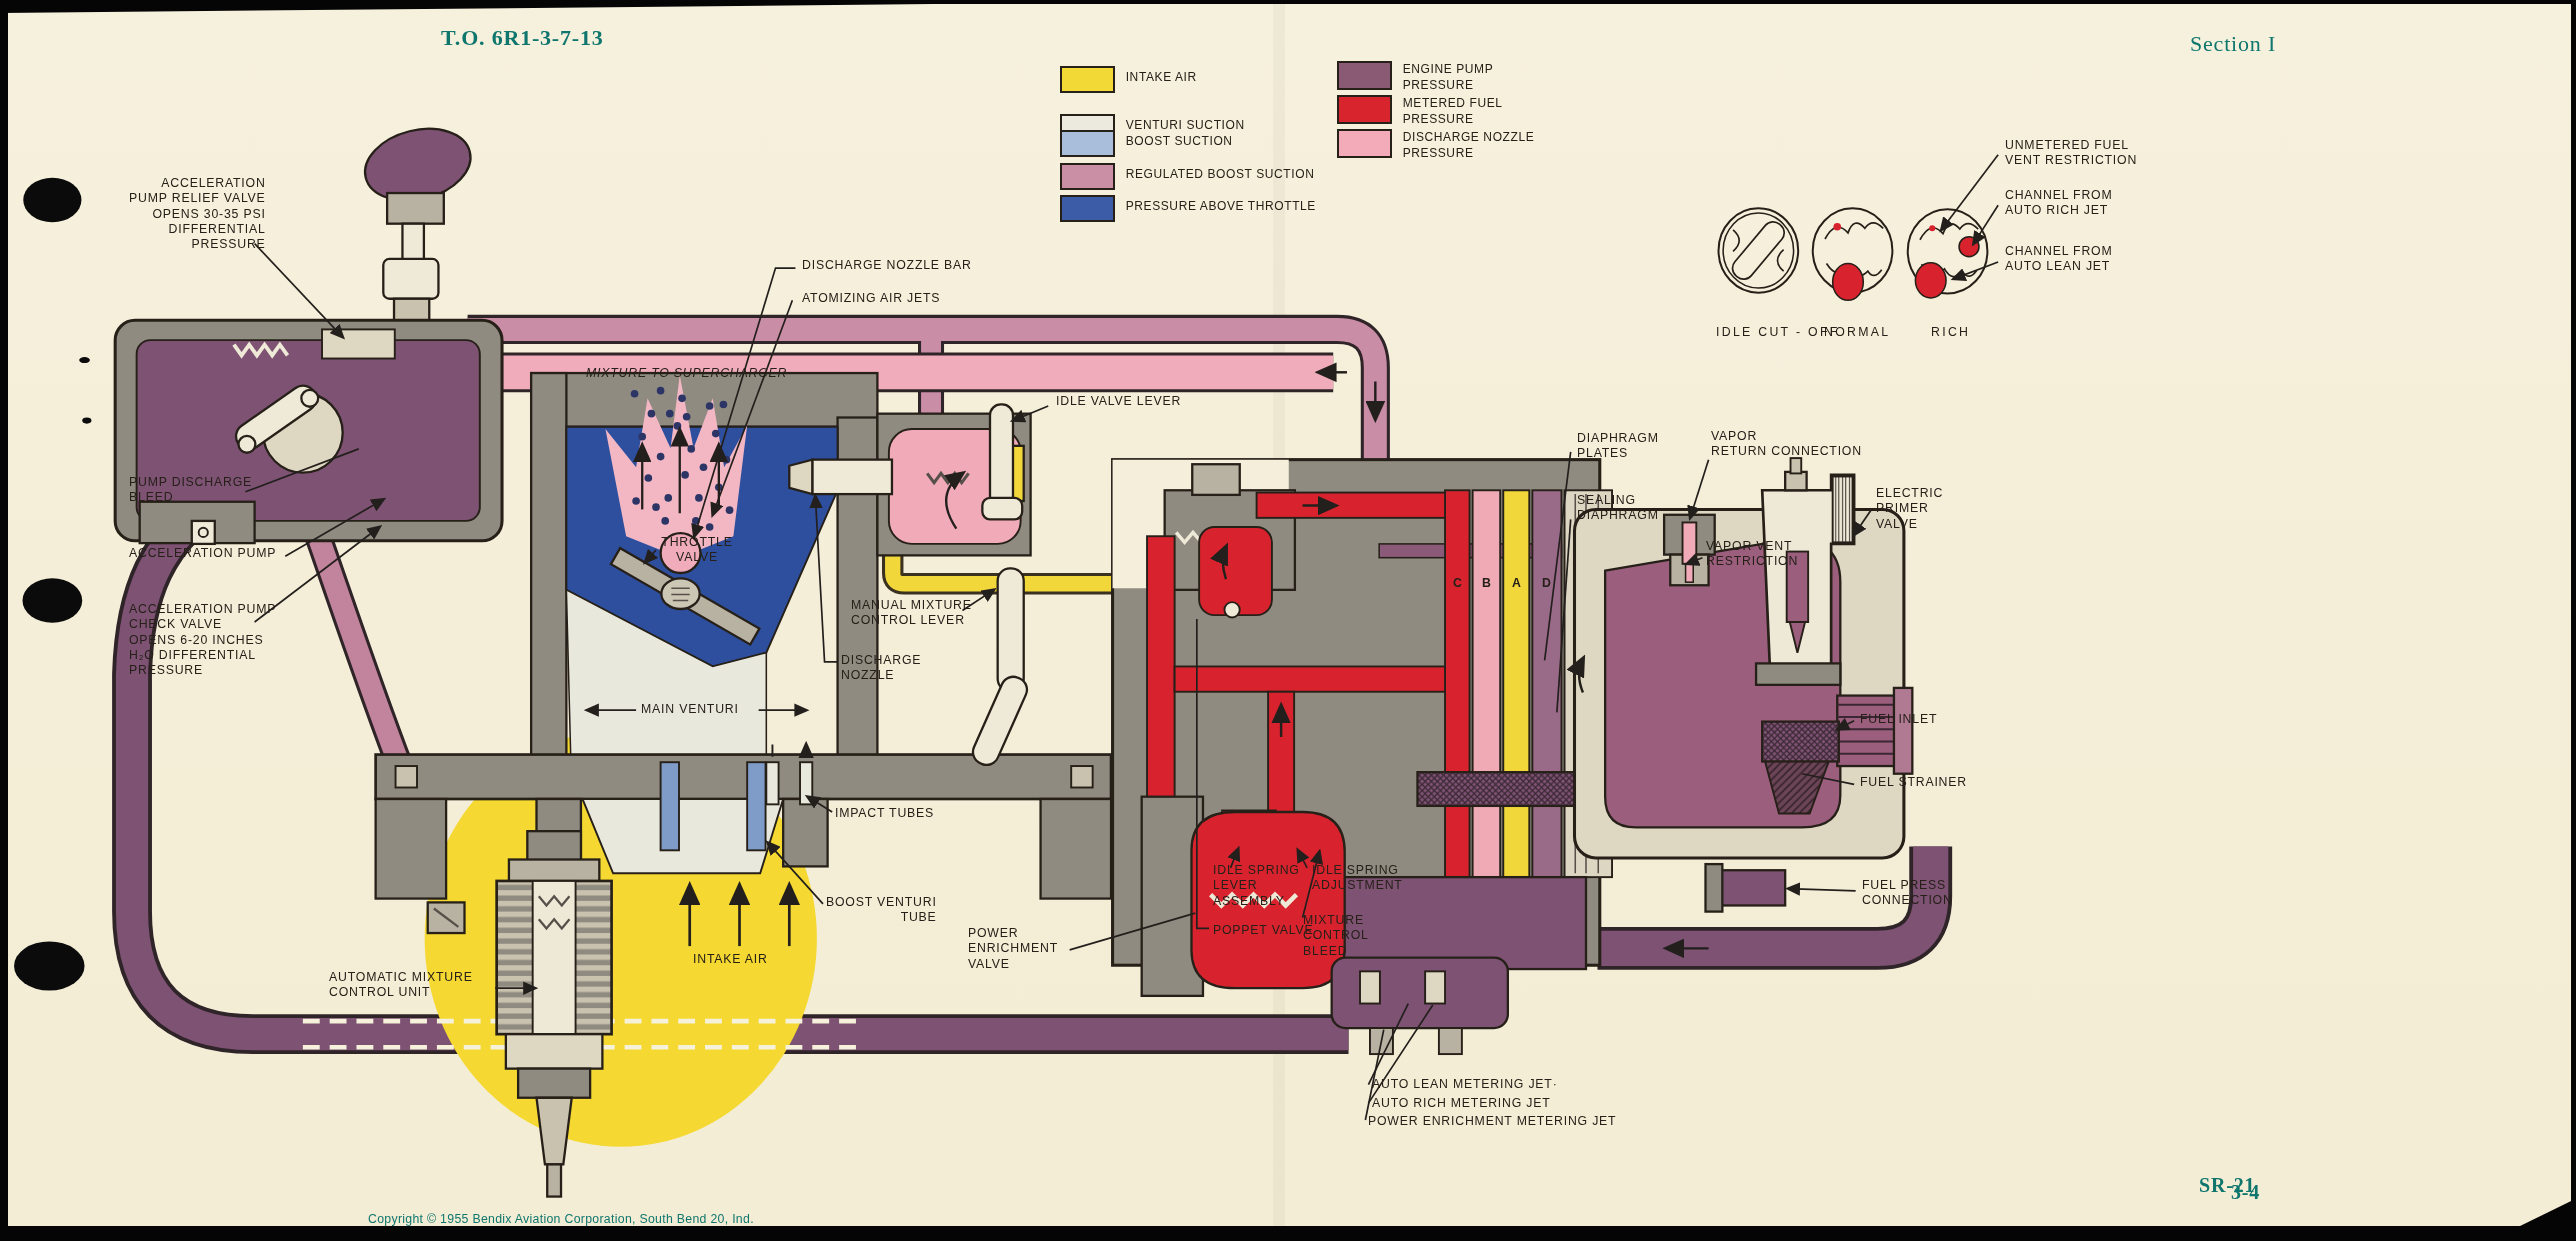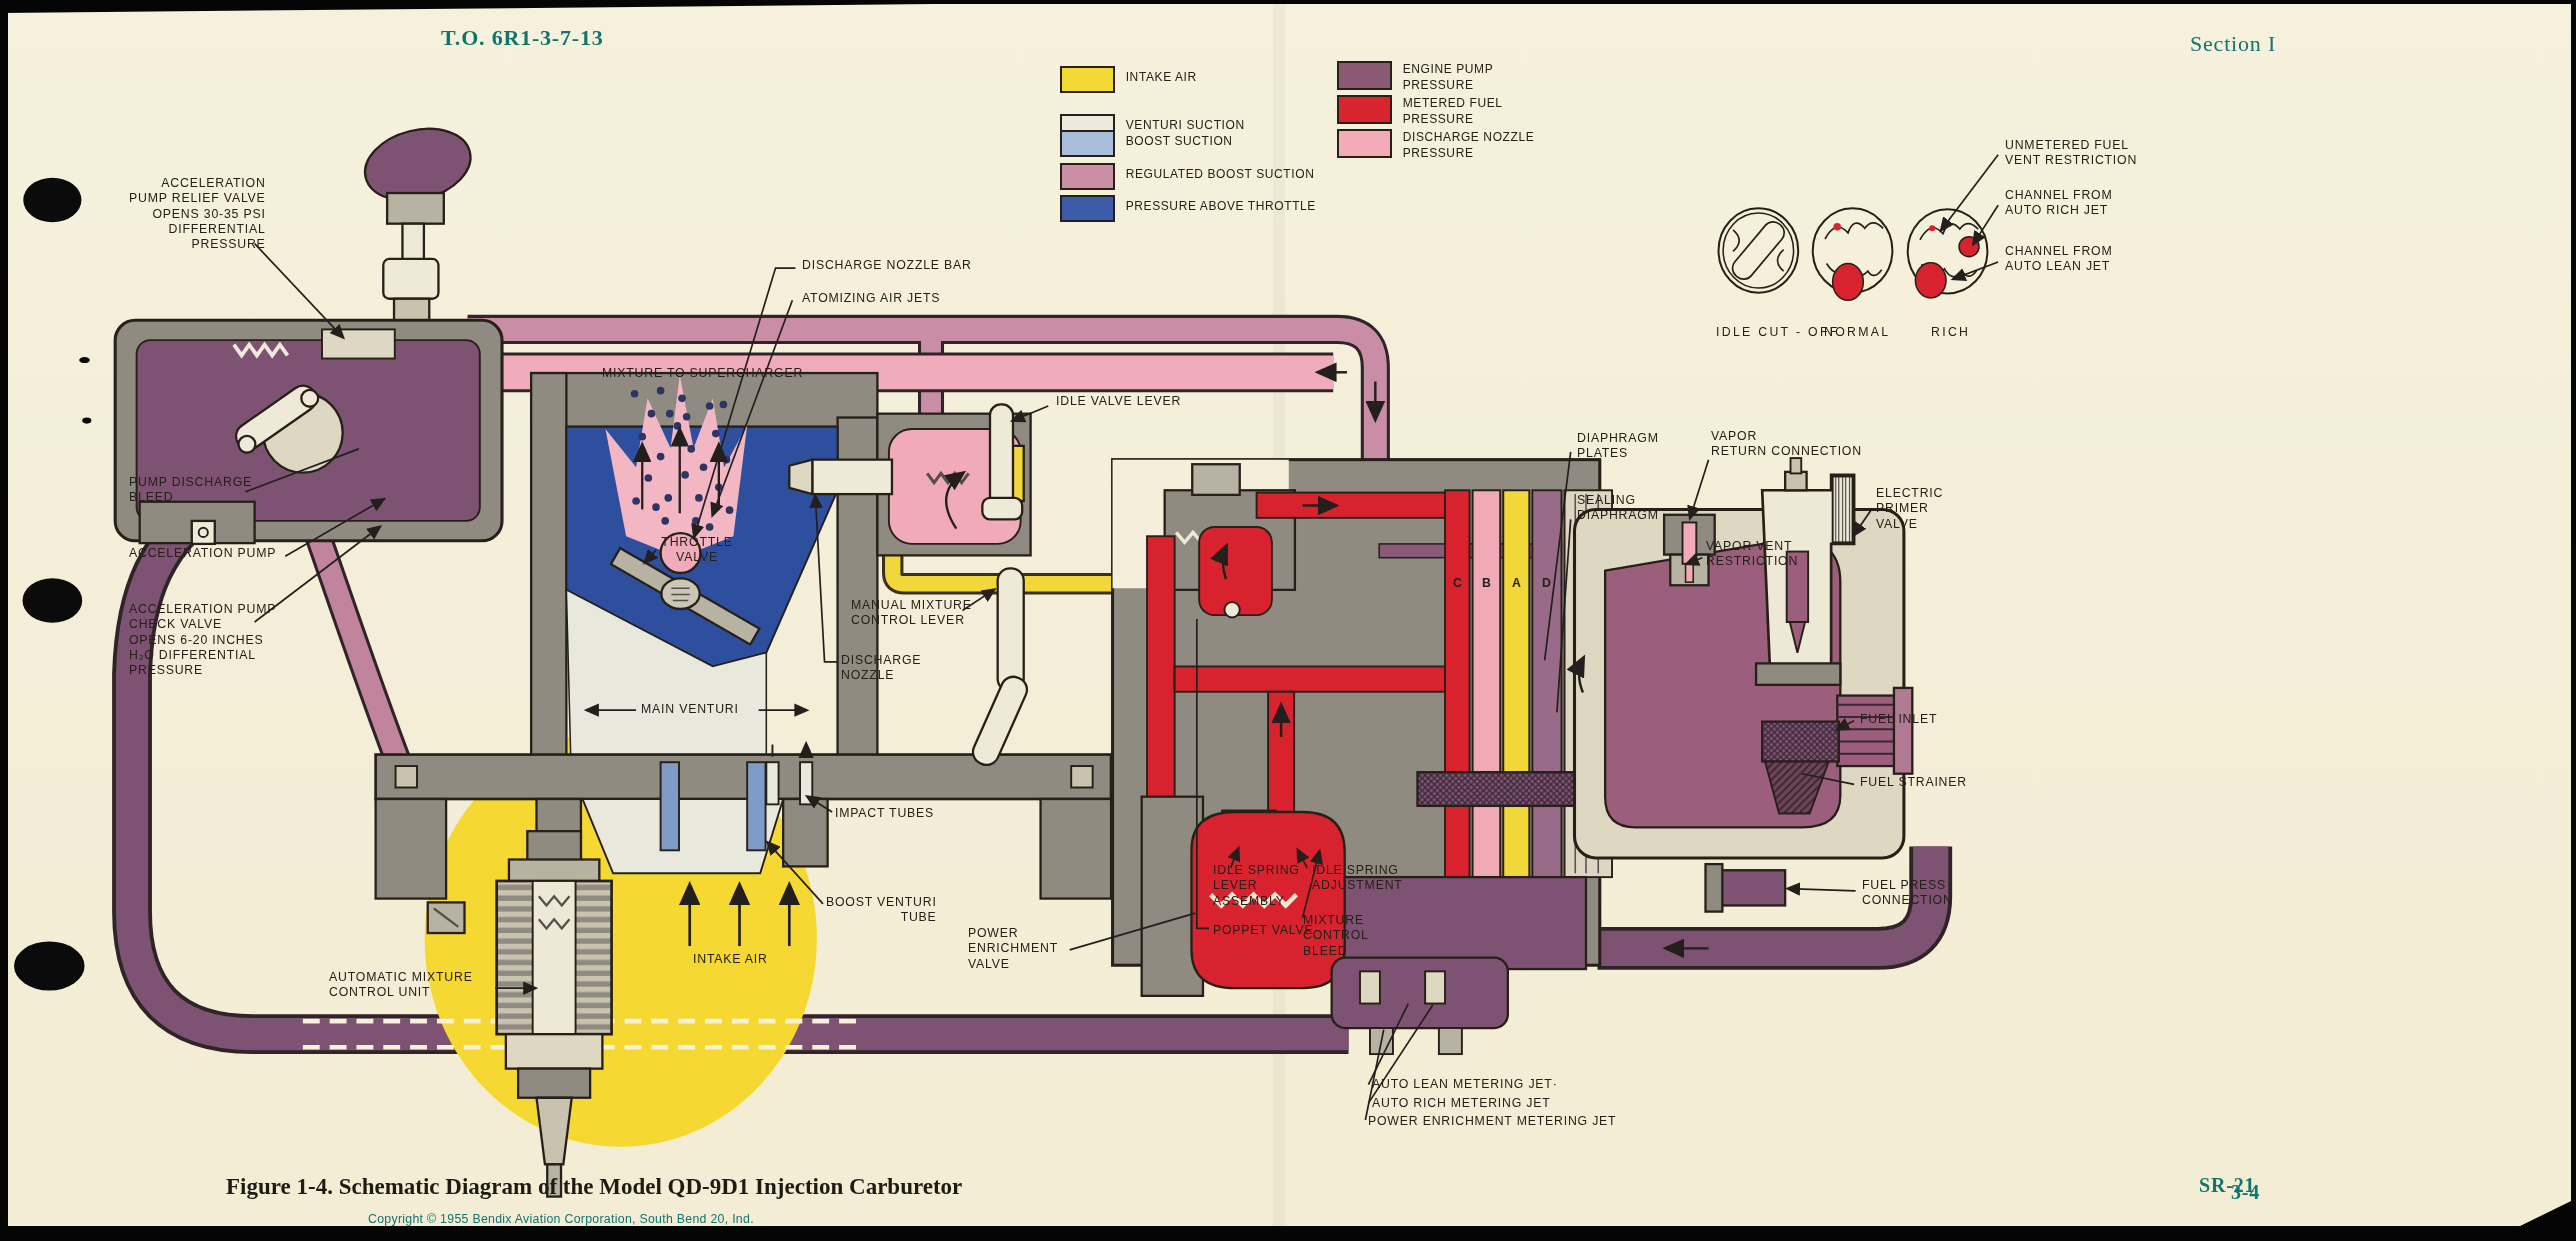--- a/index.html
+++ b/index.html
@@ -421,21 +421,21 @@
 DIFFERENTIAL
 PRESSURE</div>
   <div class="co" style="left:129px;top:475px;">PUMP DISCHARGE
 BLEED</div>
   <div class="co" style="left:129px;top:546px;">ACCELERATION  PUMP</div>
   <div class="co" style="left:129px;top:602px;">ACCELERATION PUMP
 CHECK VALVE
 OPENS  6-20  INCHES
 H₂O  DIFFERENTIAL
 PRESSURE</div>
-  <div class="co" style="left:602px;top:366px;">MIXTURE  TO  SUPERCHARGER</div>
+  <div class="co" style="left:586px;top:366px;font-style:italic;">MIXTURE  TO  SUPERCHARGER</div>
   <div class="co" style="left:802px;top:258px;">DISCHARGE  NOZZLE  BAR</div>
   <div class="co" style="left:802px;top:291px;">ATOMIZING  AIR  JETS</div>
   <div class="co" style="left:1056px;top:394px;">IDLE  VALVE  LEVER</div>
   <div class="co ctr" style="left:651px;top:535px;width:92px;">THROTTLE
 VALVE</div>
   <div class="co" style="left:851px;top:598px;">MANUAL  MIXTURE
 CONTROL  LEVER</div>
   <div class="co" style="left:841px;top:653px;">DISCHARGE
 NOZZLE</div>
   <div class="co" style="left:641px;top:702px;">MAIN  VENTURI</div>
@@ -474,18 +474,17 @@
   <div class="co" style="left:1860px;top:712px;">FUEL  INLET</div>
   <div class="co" style="left:1860px;top:775px;">FUEL  STRAINER</div>
   <div class="co" style="left:1862px;top:878px;">FUEL  PRESS
 CONNECTION</div>
 
   <div class="chamber" style="left:1453px;top:576px;">C</div>
   <div class="chamber" style="left:1482px;top:576px;">B</div>
   <div class="chamber" style="left:1512px;top:576px;">A</div>
   <div class="chamber" style="left:1542px;top:576px;">D</div>
 
-  <div class="caption" style="left:226px;top:1174px;">Figure 1-4.  Schematic Diagram of the Model QD-9D1 Injection Carburetor</div>
   <div class="copyright" style="left:368px;top:1212px;">Copyright ©  1955 Bendix Aviation Corporation, South Bend 20, Ind.</div>
   <div class="hdr" style="left:2199px;top:1146px;font-weight:bold;font-size:20px;margin-top:28px;">SR-21</div>
   <div class="hdr" style="left:2231px;top:1181px;font-size:20px;">3-4</div>
 </div>
 
 
 </body></html>

